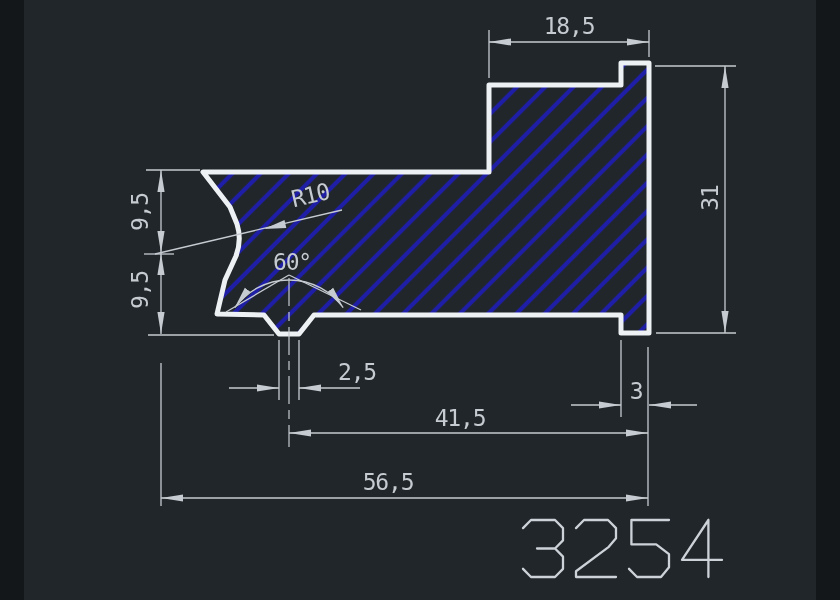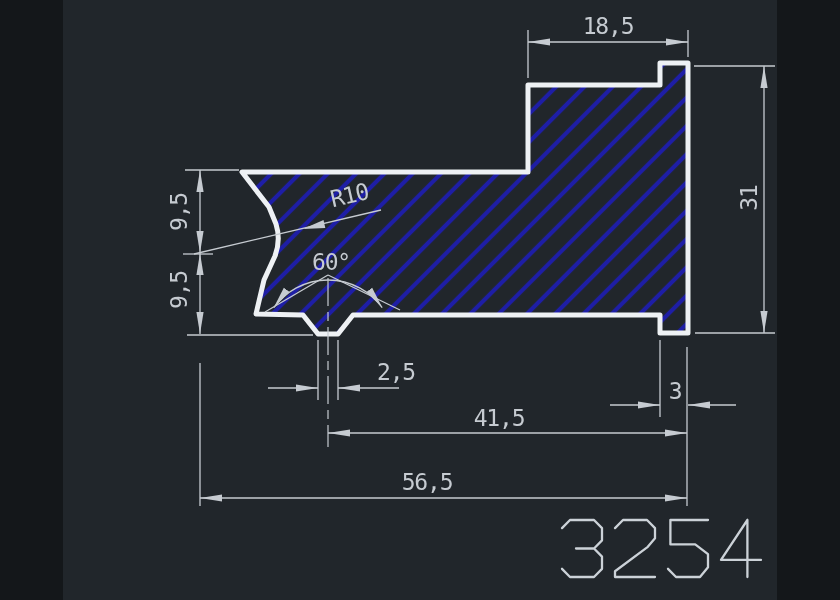--- a/index.html
+++ b/index.html
@@ -1,17 +1,17 @@
 <!DOCTYPE html>
 <html><head>
 <meta charset="utf-8">
 <style>
   html,body{margin:0;padding:0;background:#14171a;}
   .stage{
-    width:714px;height:600px;margin:0 auto;position:relative;
+    width:792px;height:600px;margin:0 auto;position:relative;
     background:var(--c-bg,#21262b);overflow:hidden;
     font-family:"DejaVu Sans Mono","Liberation Mono",monospace;
   }
   svg{display:block}
   .outline{
     fill:url(#hatch);
     stroke:var(--c-outline,#eef1f4);
     stroke-width:5;
     stroke-linejoin:round;
     stroke-linecap:round;

